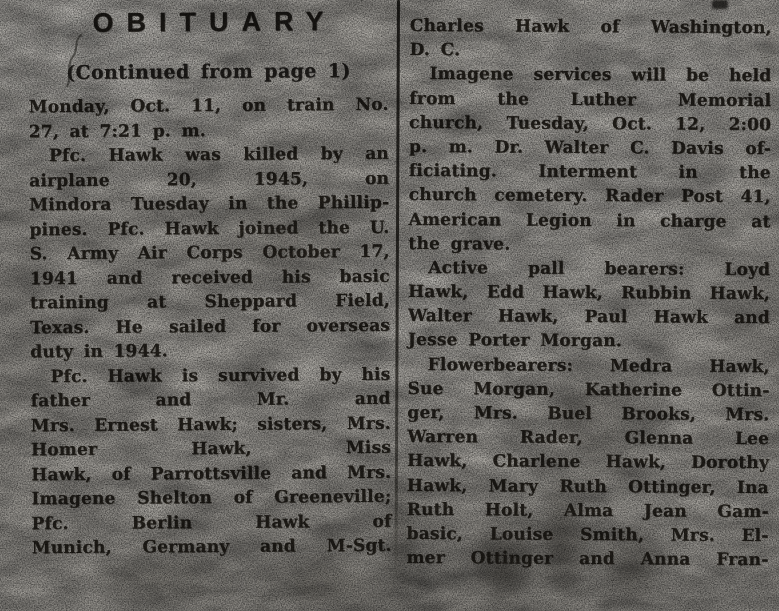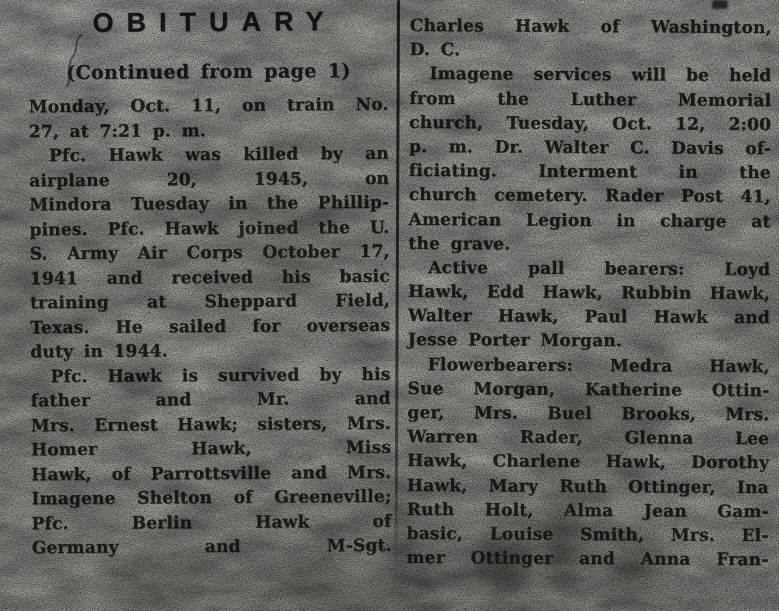--- a/index.html
+++ b/index.html
@@ -178,20 +178,21 @@
           <span>of</span>
           <span>Greeneville;</span>
         </div>
         <div class="line j">
           <span>Pfc.</span>
           <span>Berlin</span>
           <span>Hawk</span>
           <span>of</span>
         </div>
         <div class="line j">
+          <span>Munich,</span>
           <span>Germany</span>
           <span>and</span>
           <span>M-Sgt.</span>
         </div>
       </div>
   </div>
 
   <div class="rule"></div>
 
   <div class="col col-right">

